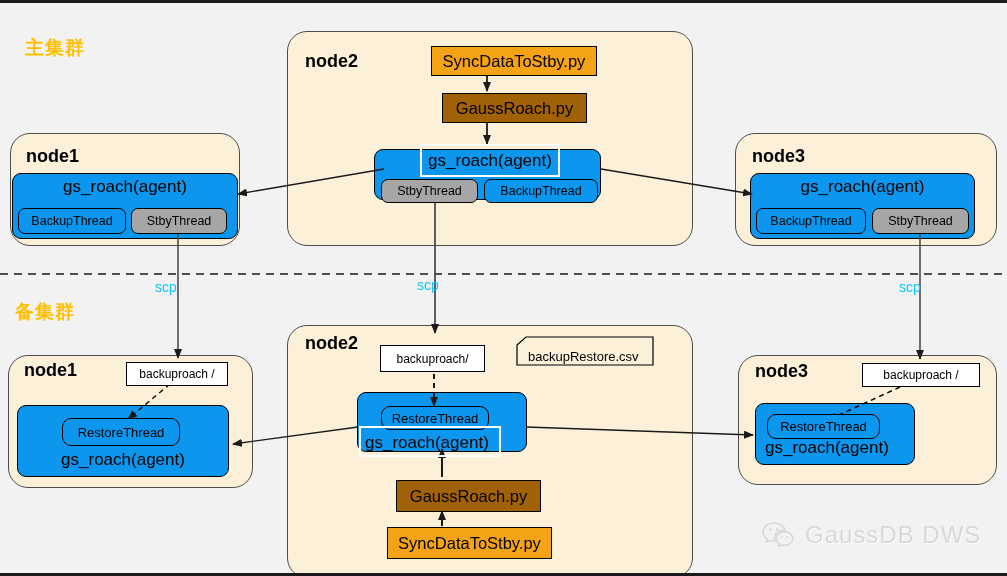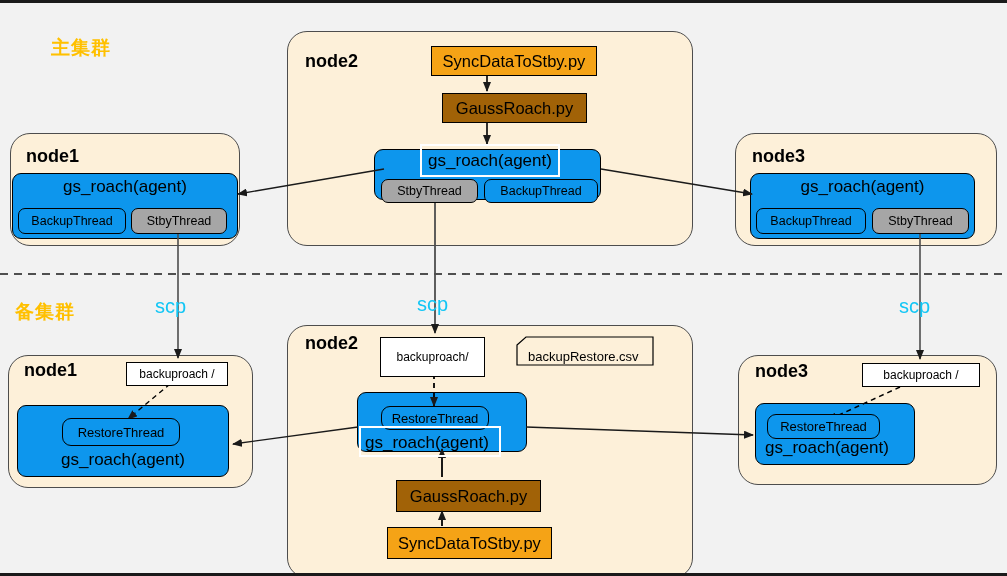--- a/index.html
+++ b/index.html
@@ -125,25 +125,24 @@
   }
   .note-box .note-text {
     position: absolute;
     left: 12px;
     top: 13px;
   }
   .note-box svg { display: block; }
   .scp-label {
     position: absolute;
     color: #12c6f5;
-    font-size: 20px;
+    font-size: 14px;
     font-weight: 500;
     z-index: 9;
     white-space: nowrap;
-    margin-top: 16px;
   }
   .watermark {
     position: absolute;
     display: flex;
     align-items: center;
     gap: 9px;
     z-index: 9;
     opacity: 0.72;
   }
   .watermark .wm-text {
@@ -190,21 +189,21 @@
 
     <line x1="358" y1="424" x2="233" y2="441" stroke="#1a1a1a" stroke-width="1.3" marker-end="url(#ah)"></line>
 
     <line x1="526" y1="424" x2="753" y2="432" stroke="#1a1a1a" stroke-width="1.3" marker-end="url(#ah)"></line>
 
     <line x1="442" y1="523" x2="442" y2="508" stroke="#000" stroke-width="1.8" marker-end="url(#ah)"></line>
 
     <line x1="442" y1="474" x2="442" y2="446" stroke="#000" stroke-width="1.8" marker-end="url(#ah)"></line>
   </svg>
 
-  <div class="cluster-title" style="left:51px; top:32px;">主集群</div>
+  <div class="cluster-title" style="left:25px; top:32px;">主集群</div>
   <div class="cluster-title" style="left:15px; top:296px;">备集群</div>
 
   <div class="node-box" style="left:10px; top:130px; width:230px; height:113px;"></div>
   <div class="node-label" style="left:26px; top:143px;">node1</div>
   <div class="agent-box" style="left:12px; top:170px; width:226px; height:66px;"></div>
   <div class="agent-title" style="left:12px; top:174px; width:226px;">gs_roach(agent)</div>
   <div class="thread blue" style="left:18px; top:205px; width:108px; height:26px;">BackupThread</div>
   <div class="thread gray" style="left:131px; top:205px; width:96px; height:26px;">StbyThread</div>
 
   <div class="node-box" style="left:287px; top:28px; width:406px; height:215px;"></div>
@@ -229,34 +228,50 @@
 
   <div class="node-box" style="left:8px; top:352px; width:245px; height:133px;"></div>
   <div class="node-label" style="left:24px; top:357px;">node1</div>
   <div class="path-box" style="left:126px; top:359px; width:102px; height:24px;">backuproach /</div>
   <div class="agent-box" style="left:17px; top:402px; width:212px; height:72px;"></div>
   <div class="thread restore" style="left:62px; top:415px; width:118px; height:28px;">RestoreThread</div>
   <div class="agent-title" style="left:17px; top:447px; width:212px;">gs_roach(agent)</div>
 
   <div class="node-box" style="left:287px; top:322px; width:406px; height:253px;"></div>
   <div class="node-label" style="left:305px; top:330px;">node2</div>
-  <div class="path-box" style="left:380px; top:334px; width:105px; height:40px;">backuproach/</div>
+  <div class="path-box" style="left:380px; top:342px; width:105px; height:27px;">backuproach/</div>
   <div class="note-box" style="left:516px; top:333px; width:138px; height:30px;">
     <svg width="138" height="30" viewBox="0 0 138 30" xmlns="http://www.w3.org/2000/svg">
       <path d="M1,9 L10,1 L137,1 L137,29 L1,29 Z" fill="none" stroke="#000" stroke-width="1.2"></path>
     </svg>
     <span class="note-text">backupRestore.csv</span>
   </div>
   <div class="agent-box" style="left:357px; top:389px; width:170px; height:60px;"></div>
   <div class="thread restore" style="left:381px; top:403px; width:108px; height:24px;">RestoreThread</div>
   <div class="agent-title agent-title-framed" style="left:359px; top:423px; width:142px; height:31px; text-align:left; padding-left:4px;">gs_roach(agent)</div>
   <div class="script-box green" style="left:369px; top:477px; width:145px; height:32px;">GaussRoach.py</div>
   <div class="script-box orange" style="left:360px; top:524px; width:165px; height:32px;">SyncDataToStby.py</div>
 
   <div class="node-box" style="left:738px; top:352px; width:259px; height:130px;"></div>
   <div class="node-label" style="left:755px; top:358px;">node3</div>
   <div class="path-box" style="left:862px; top:360px; width:118px; height:24px;">backuproach /</div>
   <div class="agent-box" style="left:755px; top:400px; width:160px; height:62px;"></div>
   <div class="thread restore" style="left:767px; top:411px; width:113px; height:25px;">RestoreThread</div>
   <div class="agent-title" style="left:755px; top:435px; width:160px; text-align:left; padding-left:10px; box-sizing:border-box;">gs_roach(agent)</div>
 
+  <div class="watermark" style="left:762px; top:518px;">
+    <svg width="34" height="28" viewBox="0 0 34 28" xmlns="http://www.w3.org/2000/svg">
+      <path d="M12,2 C5.9,2 1,6.1 1,11.1 C1,13.9 2.6,16.4 5.1,18 L4.1,21.3 L7.8,19.4
+               C9.1,19.8 10.5,20 12,20 C12.3,20 12.6,20 12.9,19.9 C12.6,19.1 12.4,18.2
+               12.4,17.3 C12.4,12.7 16.8,9 22.2,9 C22.5,9 22.8,9 23.1,9.1
+               C22.1,5 17.5,2 12,2 Z" fill="none" stroke="#cfcfcf" stroke-width="1.6" stroke-linejoin="round"></path>
+      <circle cx="8.4" cy="8.6" r="1.25" fill="#cfcfcf"></circle>
+      <circle cx="15.2" cy="8.6" r="1.25" fill="#cfcfcf"></circle>
+      <path d="M22.5,10.6 C17.9,10.6 14.2,13.7 14.2,17.5 C14.2,19.6 15.4,21.5 17.3,22.8
+               L16.6,25.5 L19.6,24 C20.5,24.3 21.5,24.4 22.5,24.4 C27.1,24.4 30.8,21.3
+               30.8,17.5 C30.8,13.7 27.1,10.6 22.5,10.6 Z" fill="none" stroke="#cfcfcf" stroke-width="1.6" stroke-linejoin="round"></path>
+      <circle cx="19.9" cy="16.2" r="1.05" fill="#cfcfcf"></circle>
+      <circle cx="25.3" cy="16.2" r="1.05" fill="#cfcfcf"></circle>
+    </svg>
+    <span class="wm-text">GaussDB DWS</span>
+  </div>
 
 </div>
 
 </body></html>

